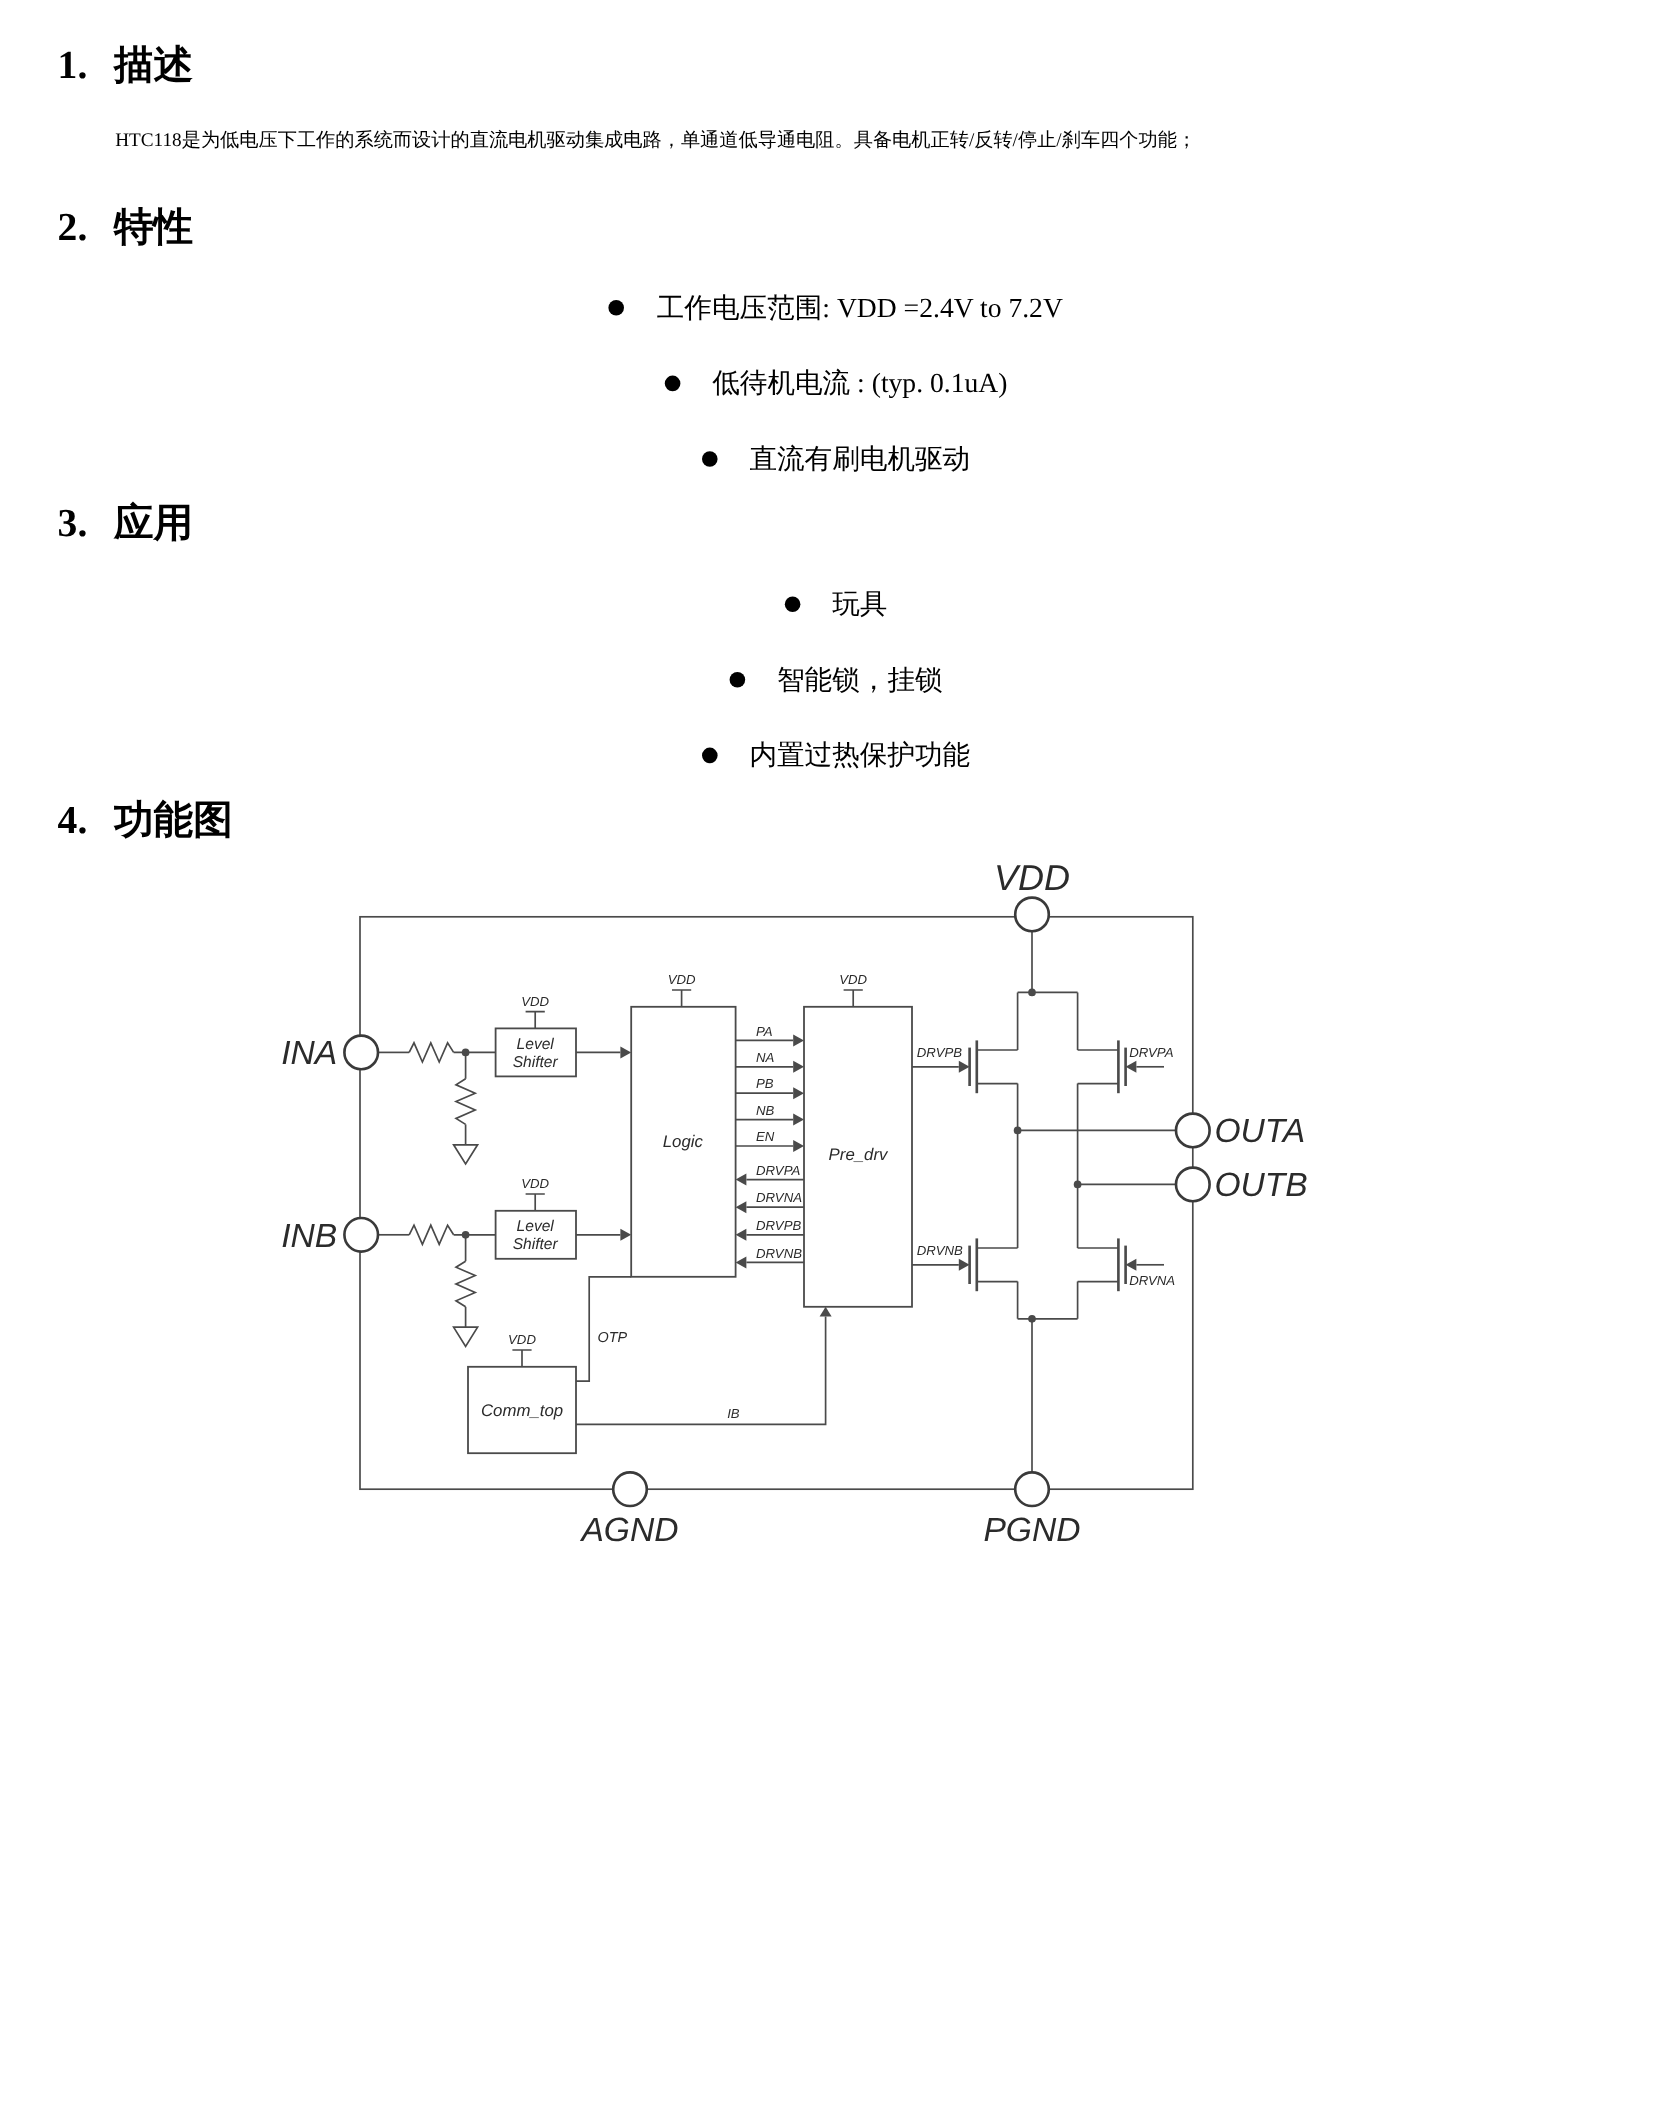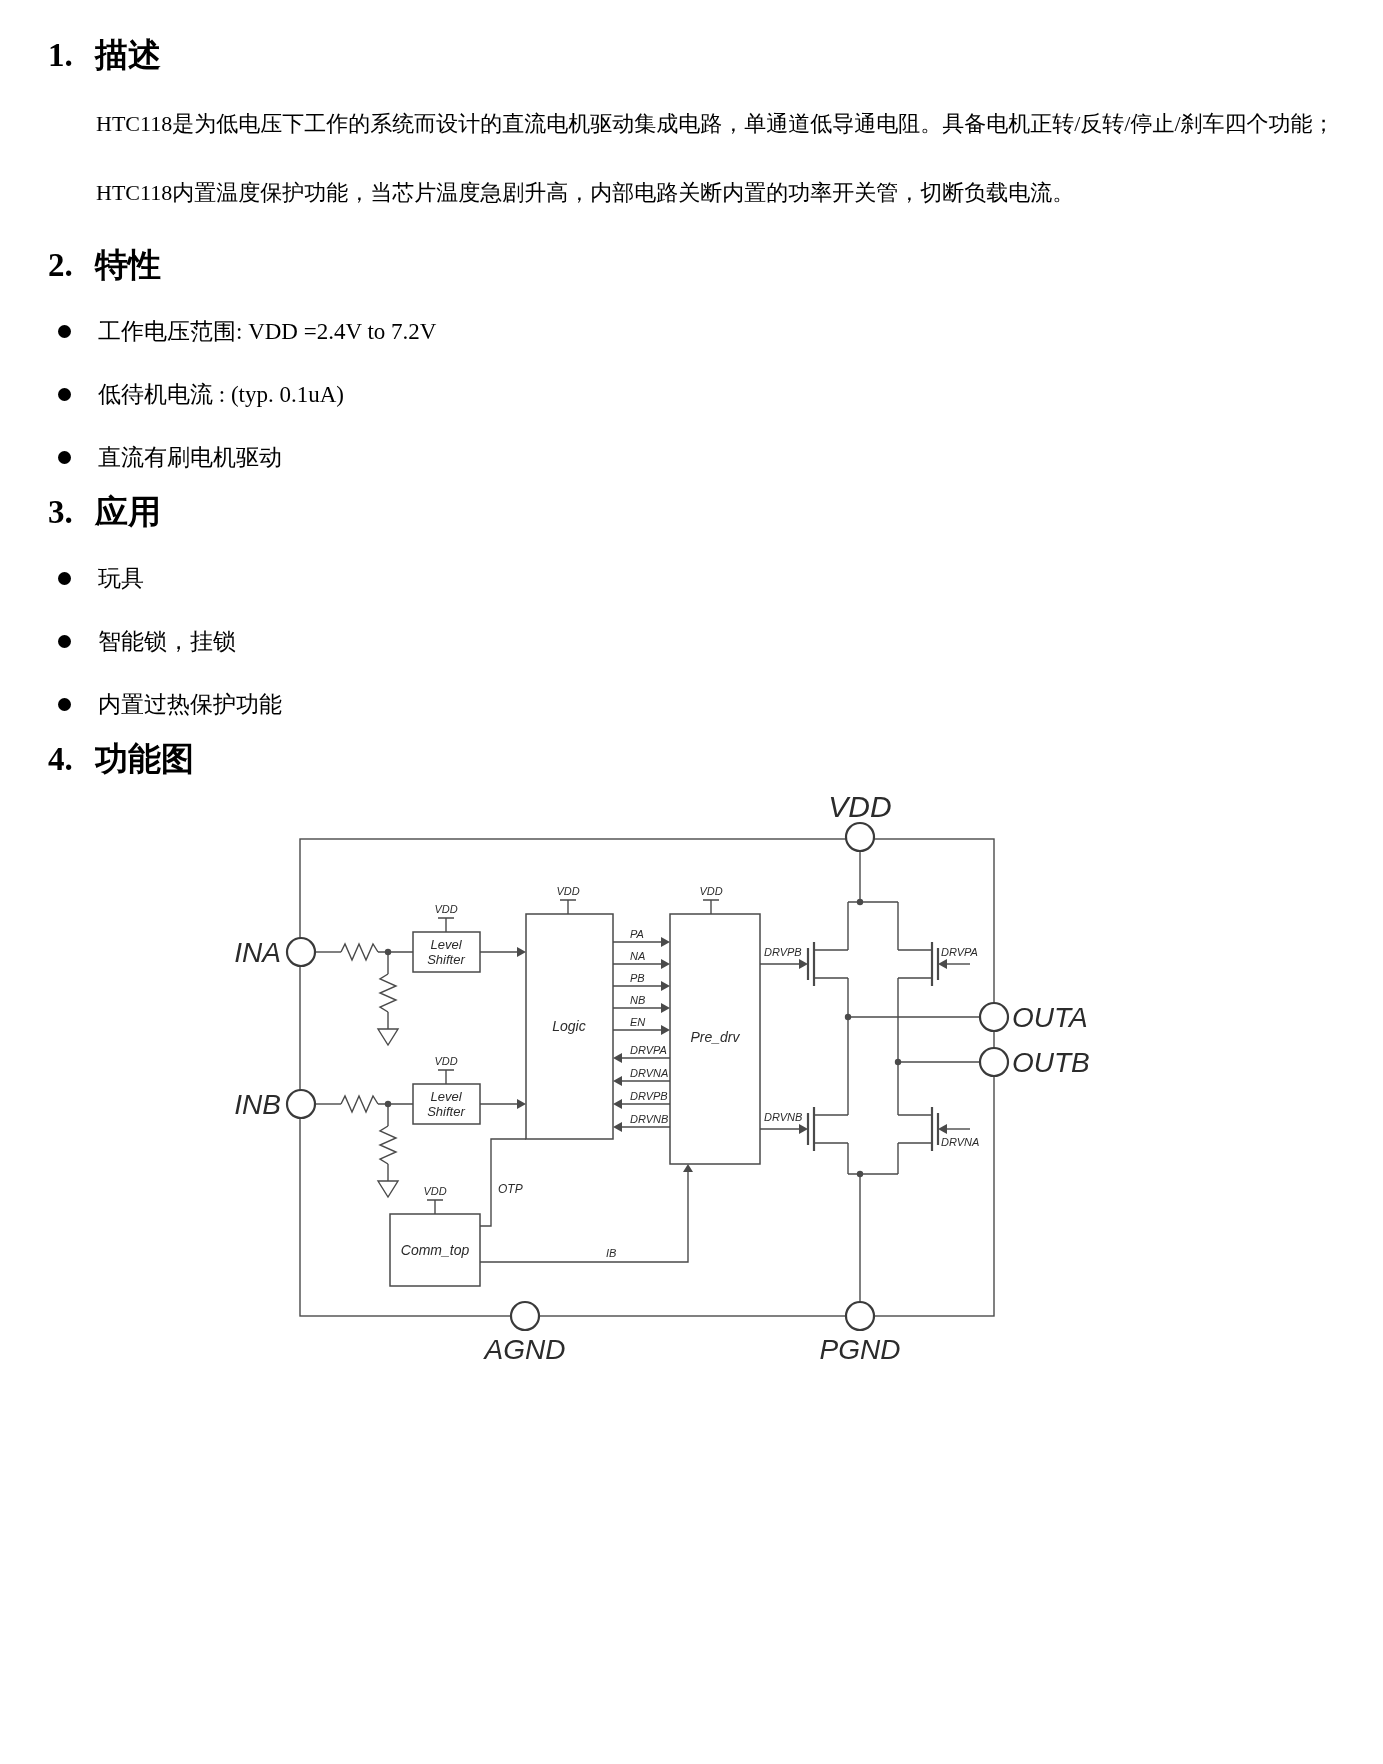--- a/index.html
+++ b/index.html
@@ -4,23 +4,23 @@
 <style>
   html,body{margin:0;padding:0;}
   body{width:1383px;min-height:1764px;background:#ffffff;color:#000;font-family:"Liberation Serif",serif;}
   .page{padding:30px 48px 0 48px;}
   .sec{display:flex;font-weight:bold;font-size:33px;line-height:46px;}
   .sec .num{flex:0 0 47px;}
   .sec-1{margin:2px 0 10px;}
   .sec-2{margin:26px 0 8px;}
   .sec-3{margin:0 0 8px;}
   .sec-4{margin:0 0 0;}
-  .para{font-size:22px;line-height:47px;text-indent:48px;text-align:justify;}
+  .para{font-size:16px;line-height:47px;text-indent:48px;text-align:justify;}
   .bullets{list-style:none;margin:12px 0 0 0;padding:0;}
-  .bullets li{display:flex;align-items:center;height:63px;margin-left:10px;font-size:23px;}
+  .bullets li{display:flex;align-items:center;height:63px;margin-left:10px;font-size:23px;justify-content:center;}
   .dot{width:13px;height:13px;border-radius:50%;background:#000;margin-right:27px;flex:0 0 13px;}
   .diagram{margin-top:2px;font-style:italic;}
   
   .w{stroke:#4a4a4a;stroke-width:1.4;fill:none;}
   .w2{stroke:#4a4a4a;stroke-width:2.2;fill:none;}
   .bx{stroke:#4a4a4a;stroke-width:1.5;fill:#ffffff;}
   .pin{stroke:#3a3a3a;stroke-width:2.2;fill:#ffffff;}
   .ah{fill:#4a4a4a;stroke:none;}
   .dotj{fill:#4a4a4a;stroke:none;}
   .gnd{fill:#ffffff;stroke:#4a4a4a;stroke-width:1.4;}
@@ -35,21 +35,20 @@
 </head>
 <body>
 
 <div class="page">
 
   <div class="sec sec-1">
     <span class="num">1.</span>
     <span>描述</span>
   </div>
   <p class="para">HTC118是为低电压下工作的系统而设计的直流电机驱动集成电路，单通道低导通电阻。具备电机正转/反转/停止/刹车四个功能；</p>
-  <p class="para">HTC118内置温度保护功能，当芯片温度急剧升高，内部电路关断内置的功率开关管，切断负载电流。</p>
 
   <div class="sec sec-2">
     <span class="num">2.</span>
     <span>特性</span>
   </div>
   <ul class="bullets">
     <li>
         <span class="dot"></span>
         <span>工作电压范围: VDD =2.4V to 7.2V</span>
       </li>

